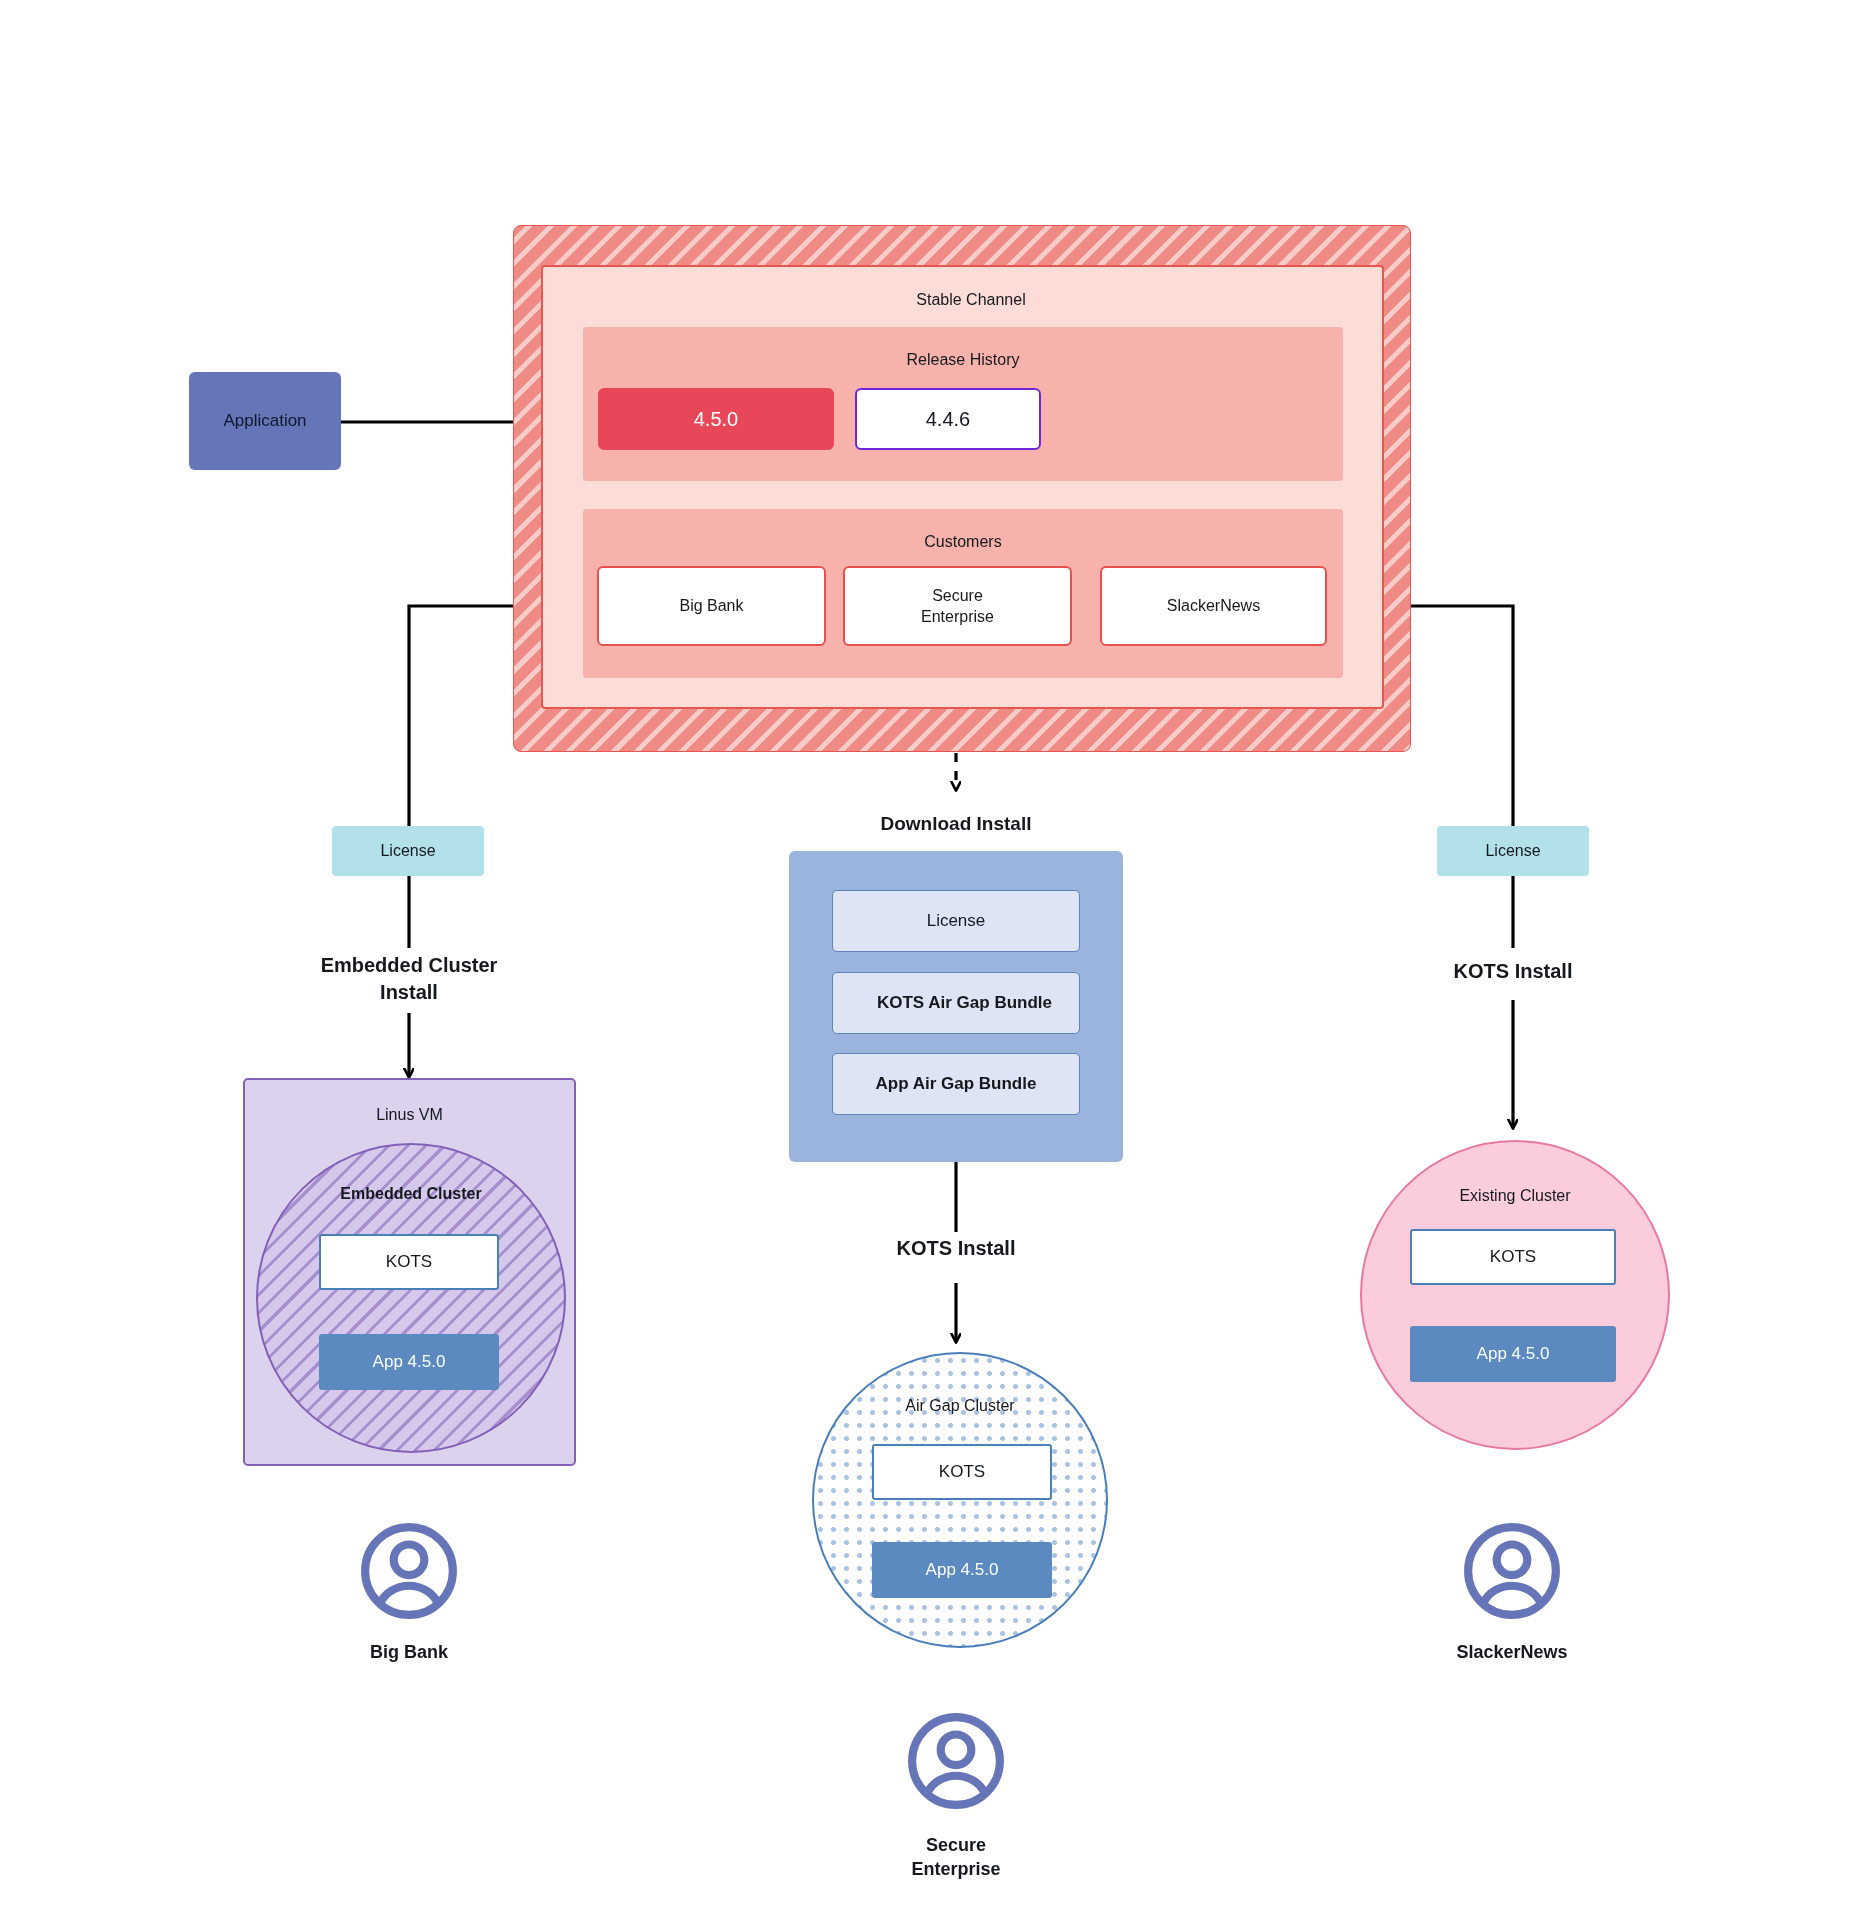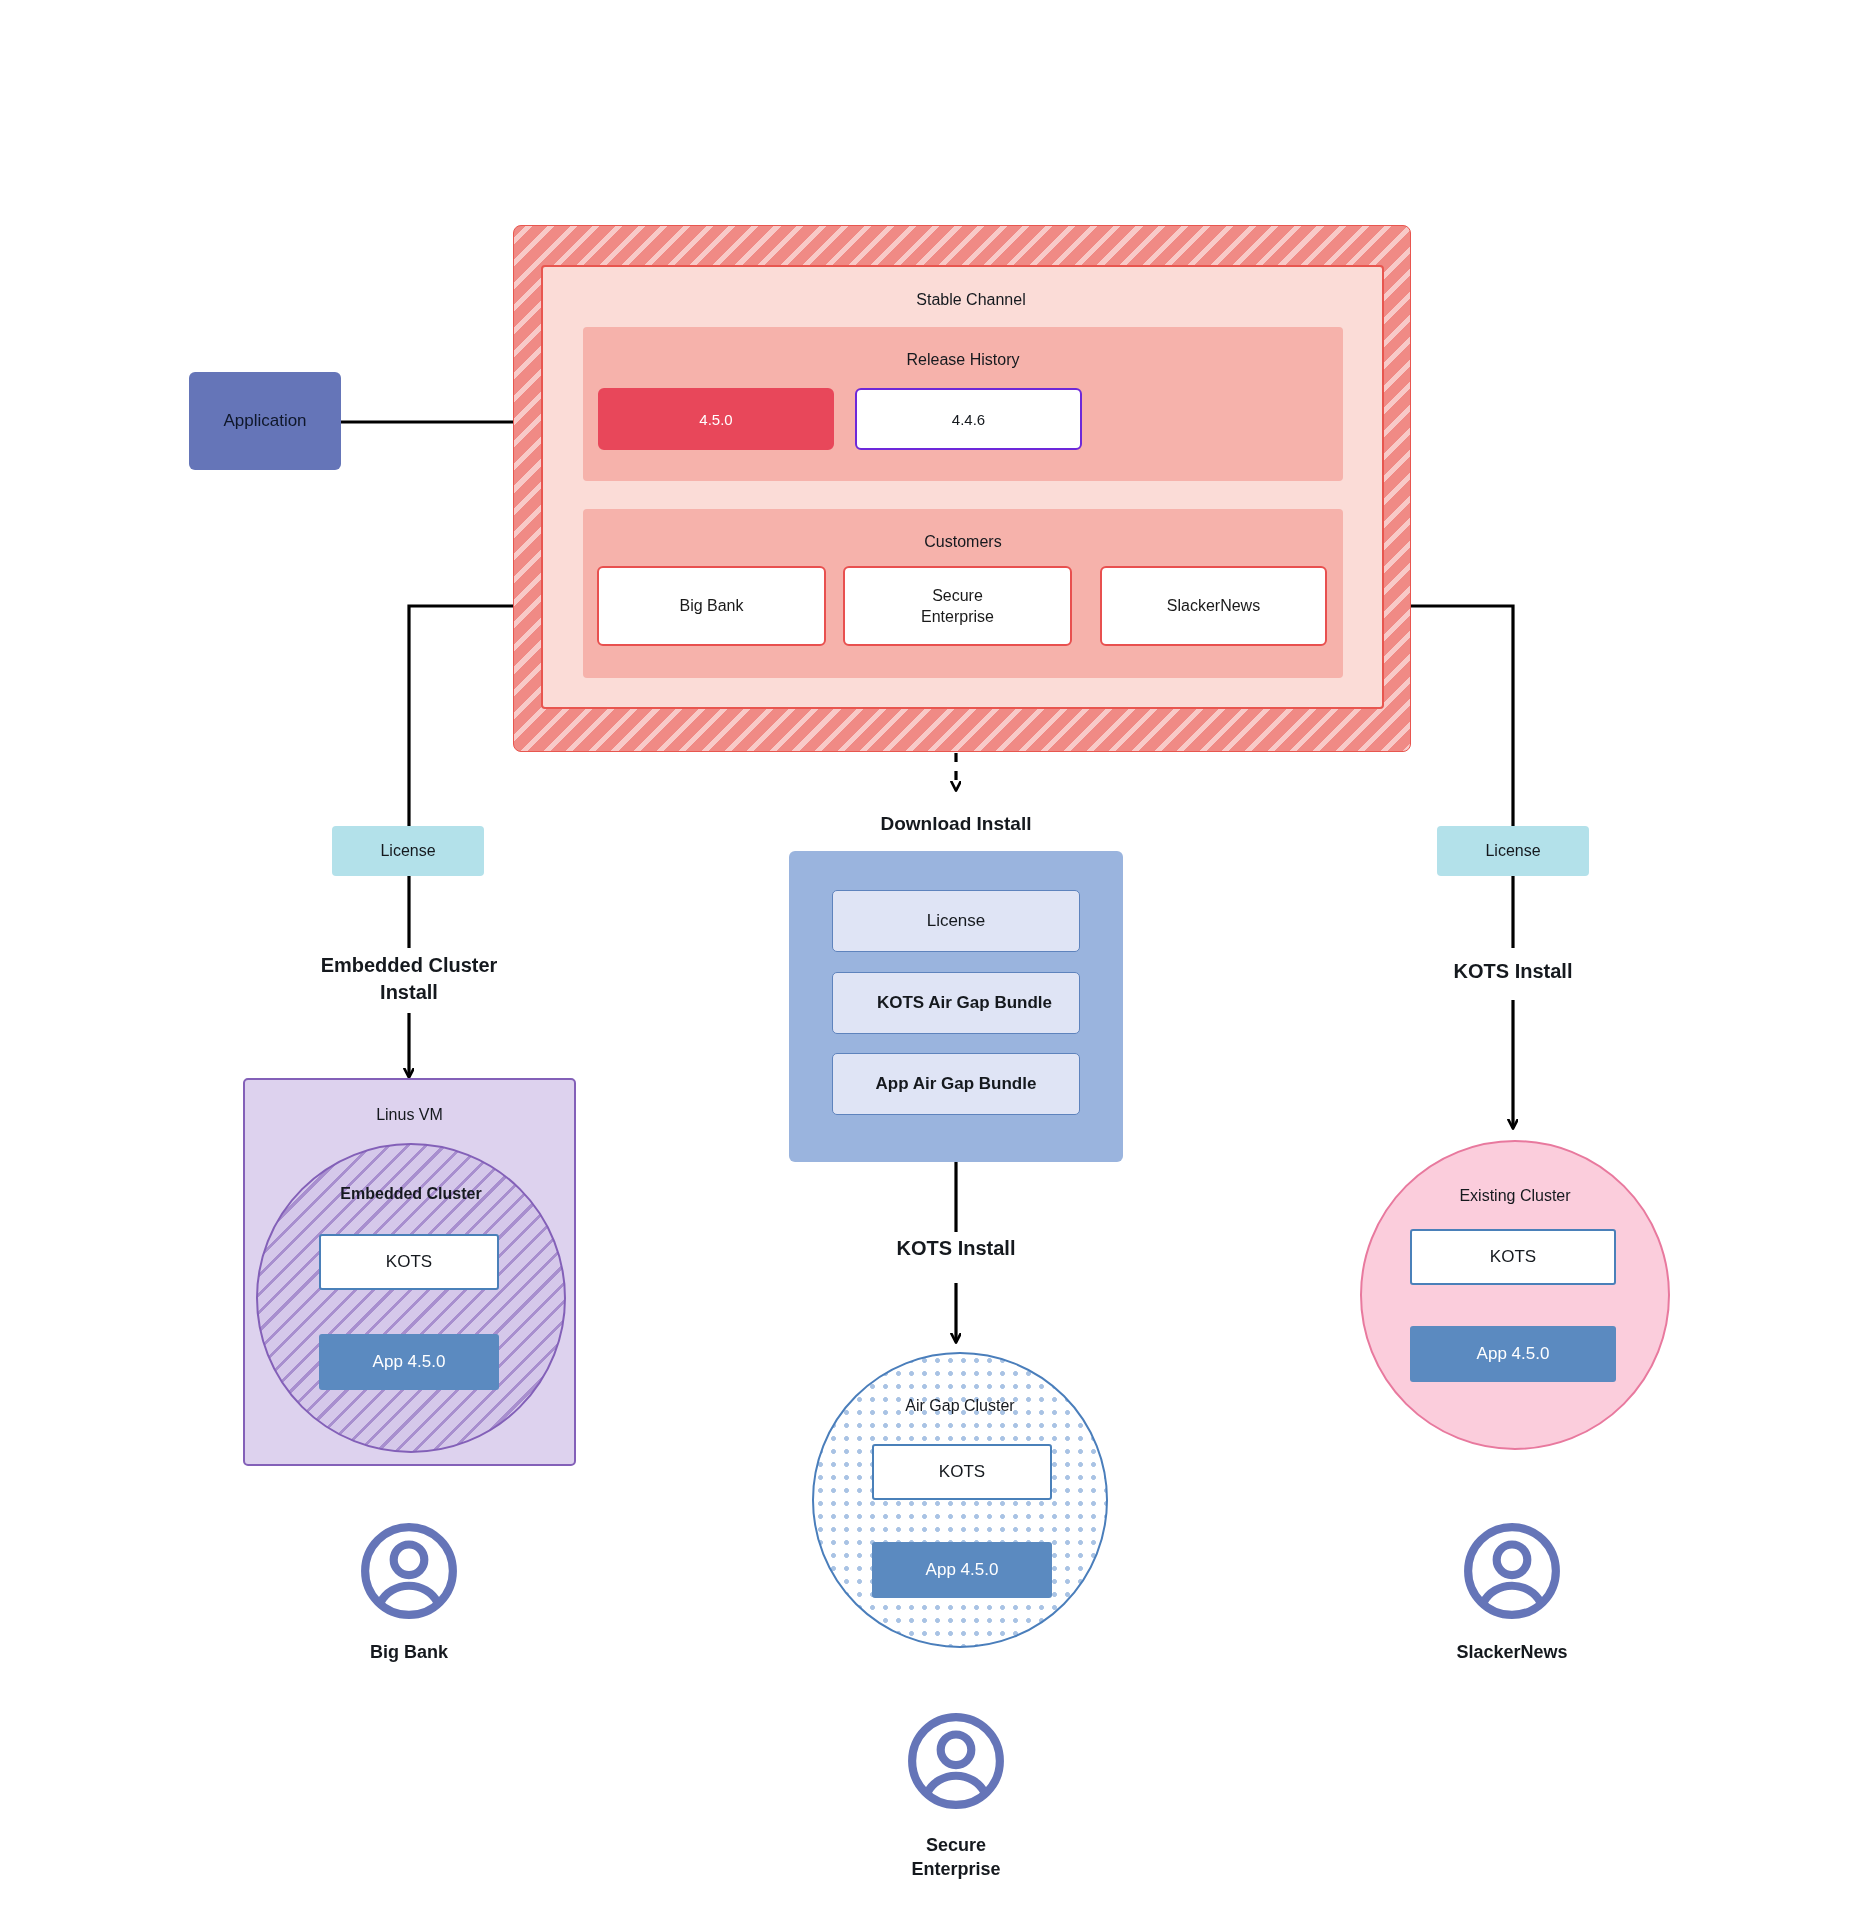--- a/index.html
+++ b/index.html
@@ -29,21 +29,21 @@
     border:1px solid #e8564f;
   }
   .channel-box{
     background:#fbdcd7;border:2px solid #e8564f;border-radius:4px;
   }
   .sub-box{
     background:#f6b2ab;border-radius:4px;
   }
   .rel-card{
     border-radius:6px;border:2px solid #6d28d9;
-    font-size:15px;
+    font-size:20px;
   }
   .rel-card.active{background:#e8475a;border-color:#e8475a;color:#ffffff;}
   .rel-card.idle{background:#ffffff;color:#15191e;}
   .cust-card{
     background:#ffffff;border:2px solid #e8504f;border-radius:6px;
     font-size:16px;line-height:1.32;
   }
 
   
   .app-node{
@@ -137,21 +137,21 @@
   <div class="abs platform-outer" style="left:513px;top:225px;width:898px;height:527px;"></div>
 
   <div class="abs channel-box" style="left:541px;top:265px;width:843px;height:444px;"></div>
 
   <div class="abs ctr lbl-16" style="left:541px;top:288px;width:843px;height:24px;padding-left:17px;">Stable Channel</div>
 
   <div class="abs sub-box" style="left:583px;top:327px;width:760px;height:154px;"></div>
   <div class="abs ctr lbl-16" style="left:583px;top:348px;width:760px;height:24px;">Release History</div>
 
   <div class="abs ctr rel-card active" style="left:598px;top:388px;width:236px;height:62px;">4.5.0</div>
-  <div class="abs ctr rel-card idle" style="left:855px;top:388px;width:227px;height:62px;">4.4.6</div>
+  <div class="abs ctr rel-card idle" style="left:855px;top:388px;width:186px;height:62px;">4.4.6</div>
 
   <div class="abs sub-box" style="left:583px;top:509px;width:760px;height:169px;"></div>
   <div class="abs ctr lbl-16" style="left:583px;top:530px;width:760px;height:24px;">Customers</div>
 
   <div class="abs ctr cust-card" style="left:597px;top:566px;width:229px;height:80px;white-space:pre-line;">Big Bank</div>
   <div class="abs ctr cust-card" style="left:843px;top:566px;width:229px;height:80px;white-space:pre-line;">Secure
 Enterprise</div>
   <div class="abs ctr cust-card" style="left:1100px;top:566px;width:227px;height:80px;white-space:pre-line;">SlackerNews</div>
 
   <div class="abs ctr app-node" style="left:189px;top:372px;width:152px;height:98px;">Application</div>

